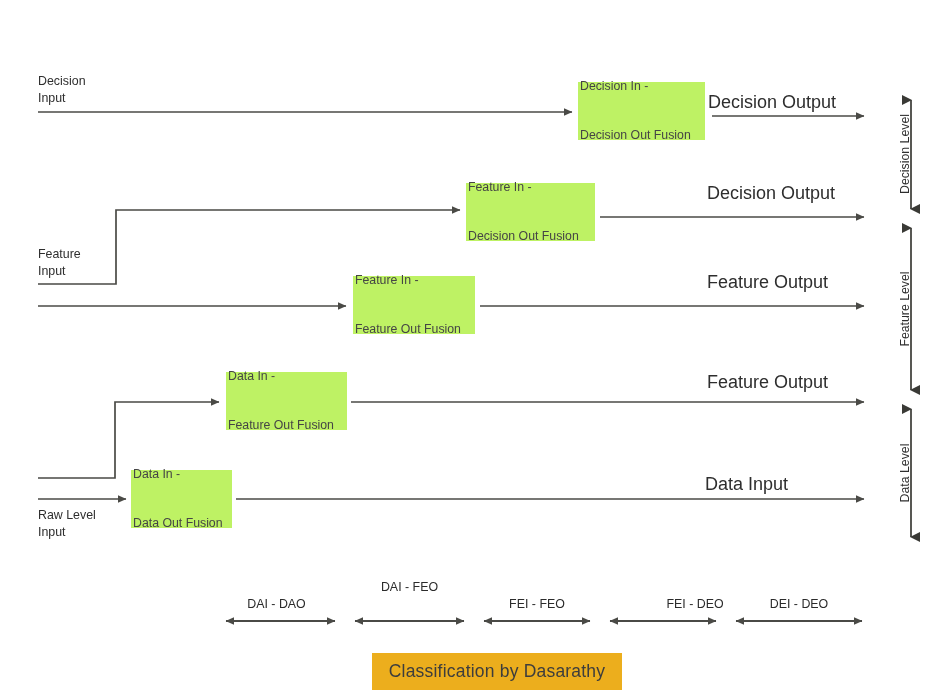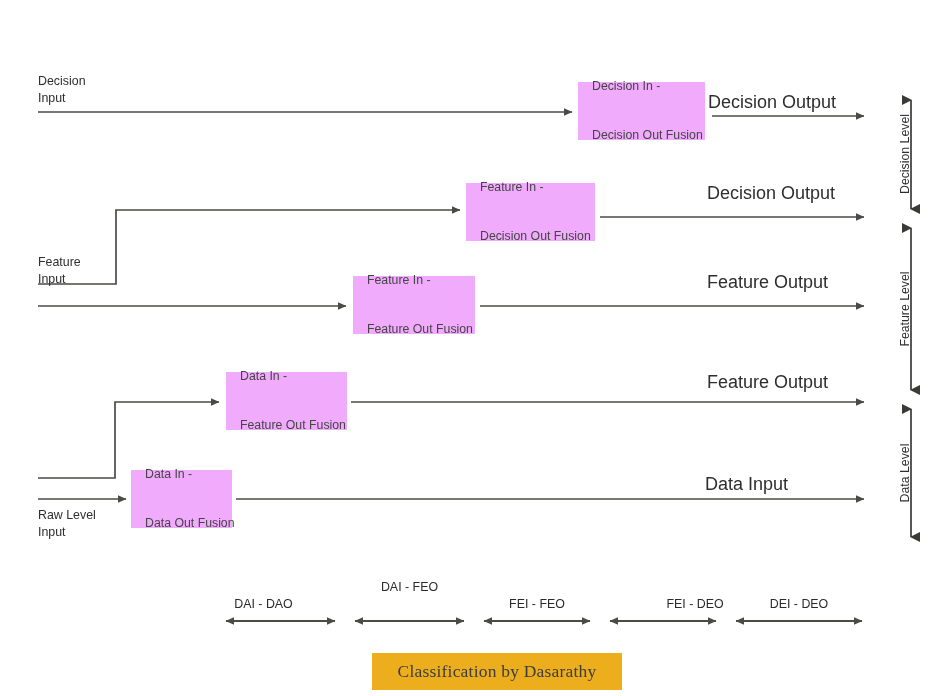--- a/index.html
+++ b/index.html
@@ -23,26 +23,26 @@
     margin-top: 16px;
   }
   svg.diagram {
     position: absolute;
     left: 0; top: 0;
     width: 950px;
     height: 696px;
   }
   .fusion-box {
     position: absolute;
-    background: #f0abfc;
+    background: #bef264;
     box-sizing: border-box;
     display: flex;
     flex-direction: column;
     justify-content: center;
-    padding-left: 14px;
+    padding-left: 2px;
     color: #454545;
     font-size: 12.3px;
     line-height: 1.38;
     font-family: "Liberation Sans", sans-serif;
     gap: 32px;
   }
   .fusion-box span { display: block; white-space: nowrap; }
   .io-label {
     position: absolute;
     font-size: 12.4px;
@@ -73,21 +73,21 @@
   }
   .title-bar {
     position: absolute;
     background: #ecae1d;
     display: flex;
     align-items: center;
     justify-content: center;
     color: #3d3d3d;
     font-size: 17.5px;
     letter-spacing: 0.2px;
-    font-family: Liberation Serif, serif;
+    font-family: Liberation Sans, sans-serif;
   }
 </style>
 </head>
 <body>
 
 <div id="stage">
 
   <svg class="diagram" viewBox="0 0 950 696">
     <defs>
       <marker id="arrowEnd" markerWidth="9" markerHeight="9" refX="8.2" refY="4.5" orient="auto" markerUnits="userSpaceOnUse">
@@ -140,21 +140,21 @@
       <line x1="610" y1="605" x2="716" y2="605" marker-start="url(#arrowStart)" marker-end="url(#arrowEnd)"></line>
       <line x1="736" y1="605" x2="862" y2="605" marker-start="url(#arrowStart)" marker-end="url(#arrowEnd)"></line>
     </g>
   </svg>
 
   <div class="io-label" style="left:38px; top:57px;">
     <span>Decision</span>
     <span>Input</span>
   </div>
 
-  <div class="io-label" style="left:38px; top:238px;">
+  <div class="io-label" style="left:38px; top:230px;">
     <span>Feature</span>
     <span>Input</span>
   </div>
 
   <div class="io-label" style="left:38px; top:491px;">
     <span>Raw Level</span>
     <span>Input</span>
   </div>
 
   <div class="fusion-box" style="left:578px; top:66px; width:127px; height:58px;">
@@ -185,21 +185,21 @@
   <div class="io-label big" style="left:708px; top:74px;">Decision Output</div>
   <div class="io-label big" style="left:707px; top:165px;">Decision Output</div>
   <div class="io-label big" style="left:707px; top:254px;">Feature Output</div>
   <div class="io-label big" style="left:707px; top:354px;">Feature Output</div>
   <div class="io-label big" style="left:705px; top:456px;">Data Input</div>
 
   <div class="level-label" style="left:845px; top:131px; width:120px;">Decision Level</div>
   <div class="level-label" style="left:845px; top:286px; width:120px;">Feature Level</div>
   <div class="level-label" style="left:850px; top:450px; width:110px;">Data Level</div>
 
-  <div class="span-label" style="left:209px; top:581px; width:109px;">DAI - DAO</div>
+  <div class="span-label" style="left:222px; top:581px; width:109px;">DAI - DAO</div>
   <div class="span-label" style="left:355px; top:564px; width:109px;">DAI - FEO</div>
   <div class="span-label" style="left:484px; top:581px; width:106px;">FEI - FEO</div>
   <div class="span-label" style="left:642px; top:581px; width:106px;">FEI - DEO</div>
   <div class="span-label" style="left:736px; top:581px; width:126px;text-align:center;">DEI - DEO</div>
 
   <div class="title-bar" style="left:372px; top:637px; width:250px; height:37px;">Classification by Dasarathy</div>
 
 </div>
 
 </body></html>

